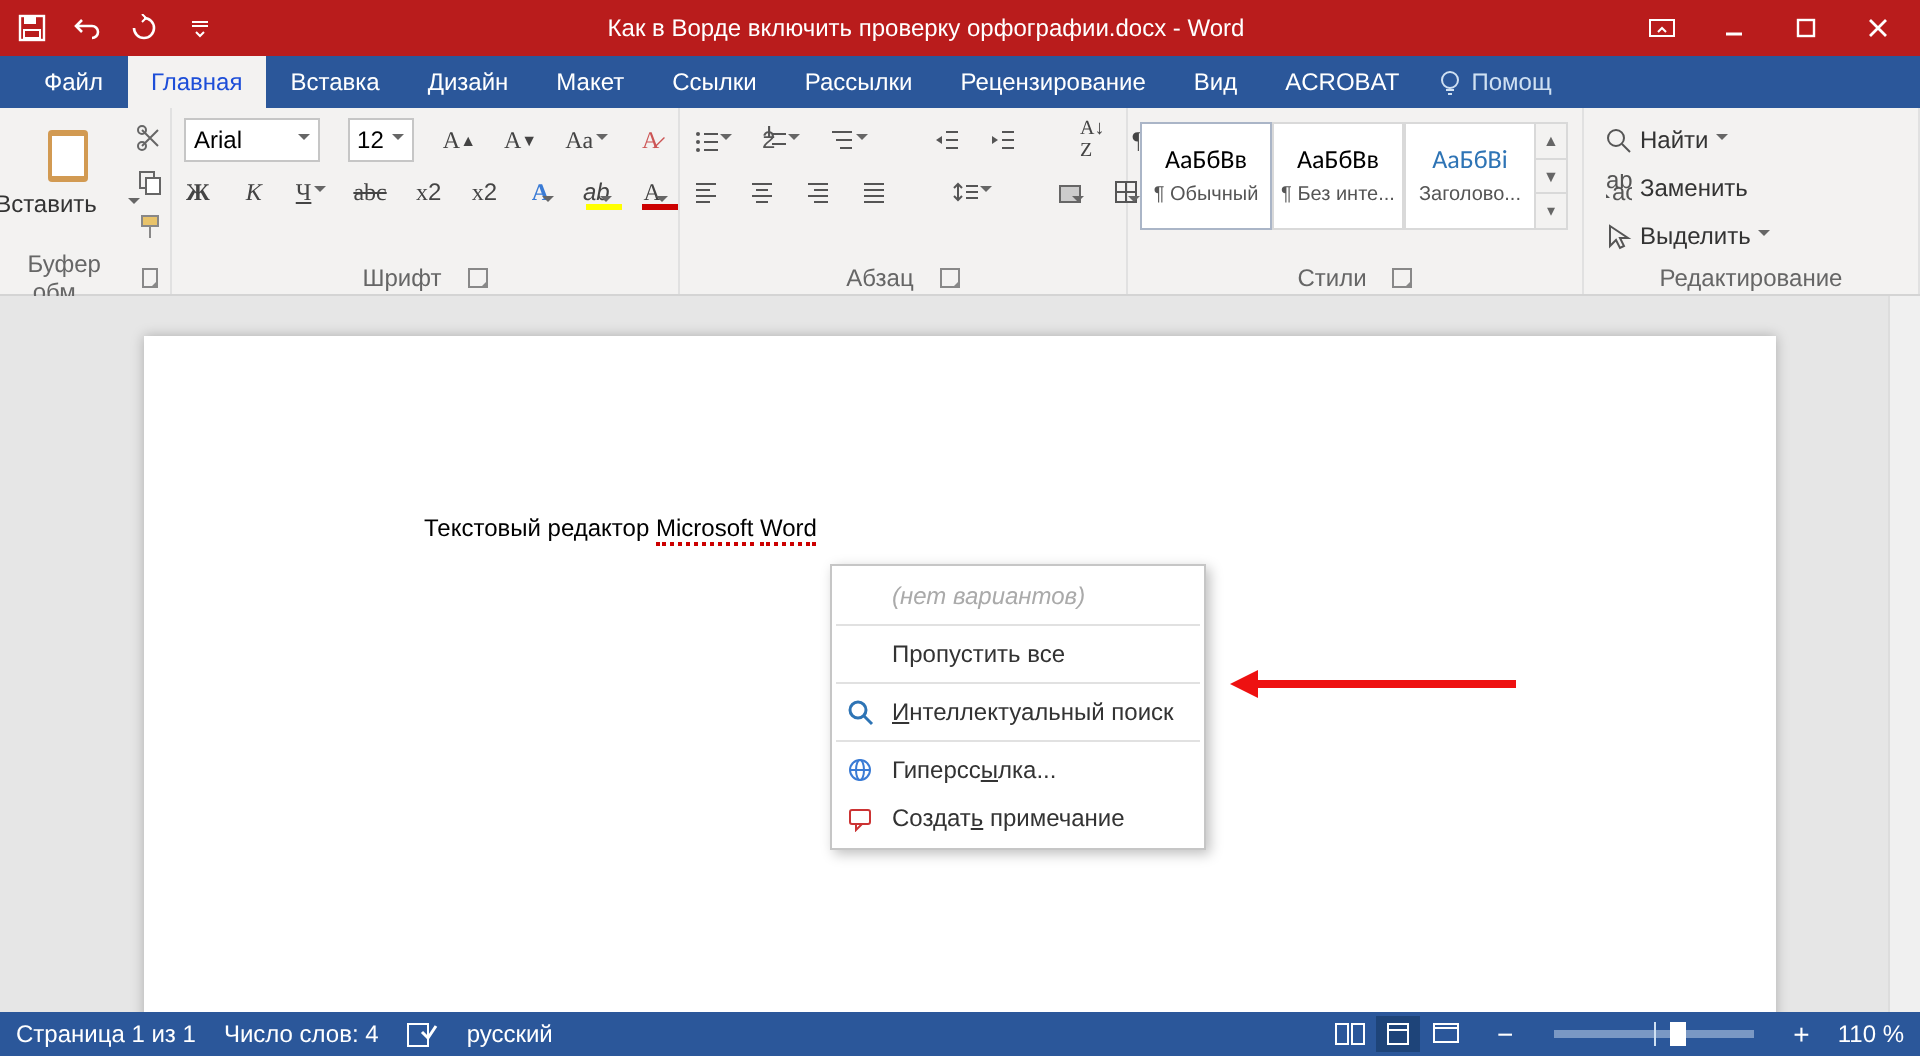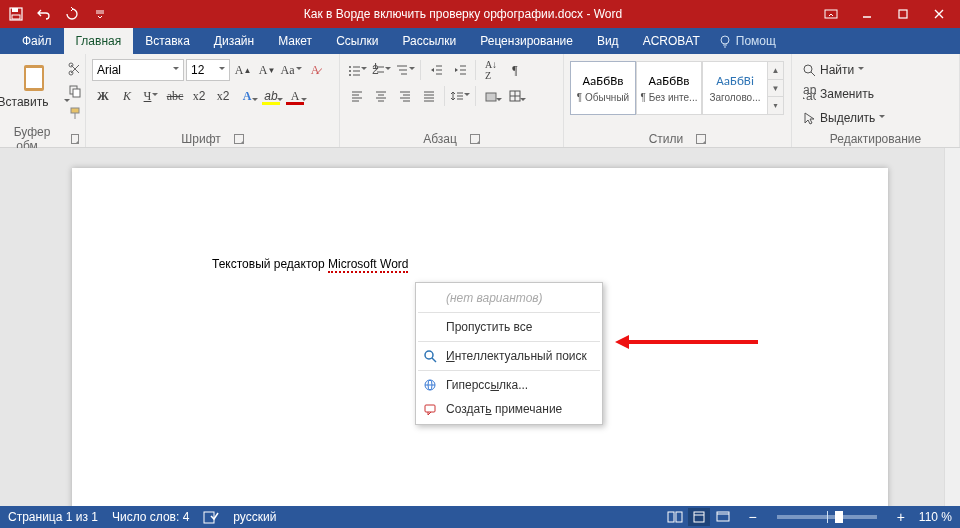--- a/index.html
+++ b/index.html
@@ -5,40 +5,40 @@
 *{box-sizing:border-box;margin:0;padding:0;font-family:"Segoe UI",Tahoma,sans-serif;font-size:12px;user-select:none}
 body{background:#fff;width:960px;height:528px;overflow:hidden;position:relative}
 .titlebar{height:28px;background:#b91c1c;color:#fff;display:flex;align-items:center;padding:0 4px}
 .qat{display:flex;align-items:center;gap:4px}
 .qat-btn{width:24px;height:24px;display:flex;align-items:center;justify-content:center;color:#fff}
 .title-text{flex:1;text-align:center;font-size:12px;color:#fff}
 .winbtns{display:flex;gap:2px}
 .winbtn{width:34px;height:24px;display:flex;align-items:center;justify-content:center;color:#fff}
 .menubar{height:26px;background:#2b579a;color:#fff;display:flex;align-items:stretch;padding-left:10px}
 .menutab{padding:0 12px;display:flex;align-items:center;font-size:12px;color:#fff}
-.menutab.active{background:#f3f2f1;color:#14532d}
+.menutab.active{background:#f3f2f1;color:#1d4ed8}
 .helptell{margin-left:6px;display:flex;align-items:center;color:#cfe0f2;font-size:12px;gap:4px}
 .helptell .bulb{width:14px;height:14px}
 .ribbon{height:94px;background:#f3f2f1;border-bottom:1px solid #d4d4d4;display:flex}
 .group{border-right:1px solid #e1e1e1;display:flex;flex-direction:column;padding:3px 6px 0 6px}
 .group-body{flex:1;display:flex;align-items:flex-start;gap:3px}
 .group-label{height:16px;text-align:center;font-size:11px;color:#666;display:flex;align-items:center;justify-content:center;gap:13px}
 .launcher{width:10px;height:10px;border:1px solid #888;position:relative}
 .launcher::after{content:"";position:absolute;right:-1px;bottom:-1px;border:2px solid transparent;border-right-color:#888;border-bottom-color:#888}
 .bigbtn{display:flex;flex-direction:column;align-items:center;justify-content:flex-start;width:56px;padding:2px;gap:2px}
 .bigicon{width:32px;height:34px;position:relative}
 .clipboard-ic{position:absolute;left:6px;top:6px;width:20px;height:26px;background:#d29a52;border-radius:2px}
 .clipboard-ic::before{content:"";position:absolute;left:2px;top:3px;width:16px;height:20px;background:#fff}
 .bigbtn-label{font-size:11px;color:#333;display:flex;align-items:center;gap:16px}
 .dd-arrow{width:0;height:0;border:3px solid transparent;border-top-color:#666}
 .smallcol{display:flex;flex-direction:column;gap:2px;padding-top:2px}
 .smallbtn{width:20px;height:20px;border:1px solid transparent;display:flex;align-items:center;justify-content:center;color:#555}
 .combo{height:22px;border:1px solid #c6c6c6;background:#fff;display:flex;align-items:center;padding:0 4px;font-size:12px;gap:4px}
 .combo .dd{width:0;height:0;border:3px solid transparent;border-top-color:#666;margin-left:auto}
-.row{display:flex;gap:2px;align-items:center}
+.row{display:flex;gap:14px;align-items:center}
 .fontcol{display:flex;flex-direction:column;gap:4px;padding-top:2px}
 .ibtn{width:22px;height:22px;display:flex;align-items:center;justify-content:center;color:#444;font-family:"Times New Roman",serif}
 .ibtn.bold{font-weight:bold}
 .ibtn.italic{font-style:italic}
 .underline{text-decoration:underline}
 .strike{text-decoration:line-through}
 .colorbar{width:18px;height:3px;position:absolute;bottom:2px;left:2px}
 .rel{position:relative}
 .sep{width:1px;height:20px;background:#ddd;margin:0 2px}
 .styleg{display:flex;gap:0}

